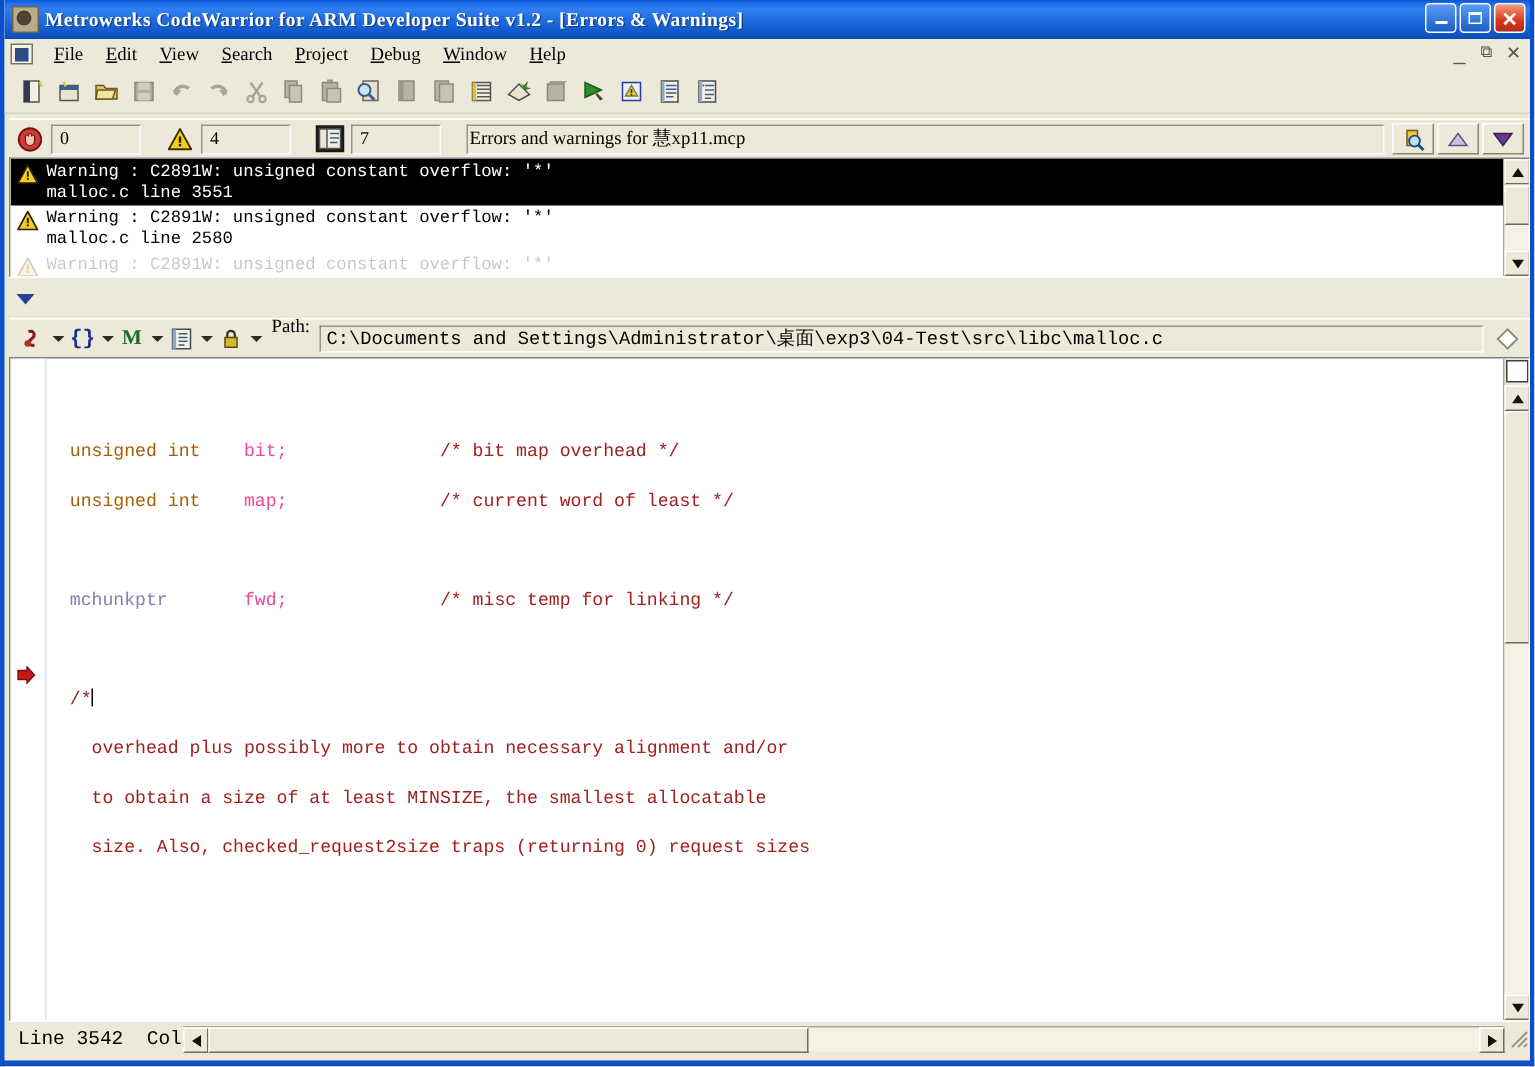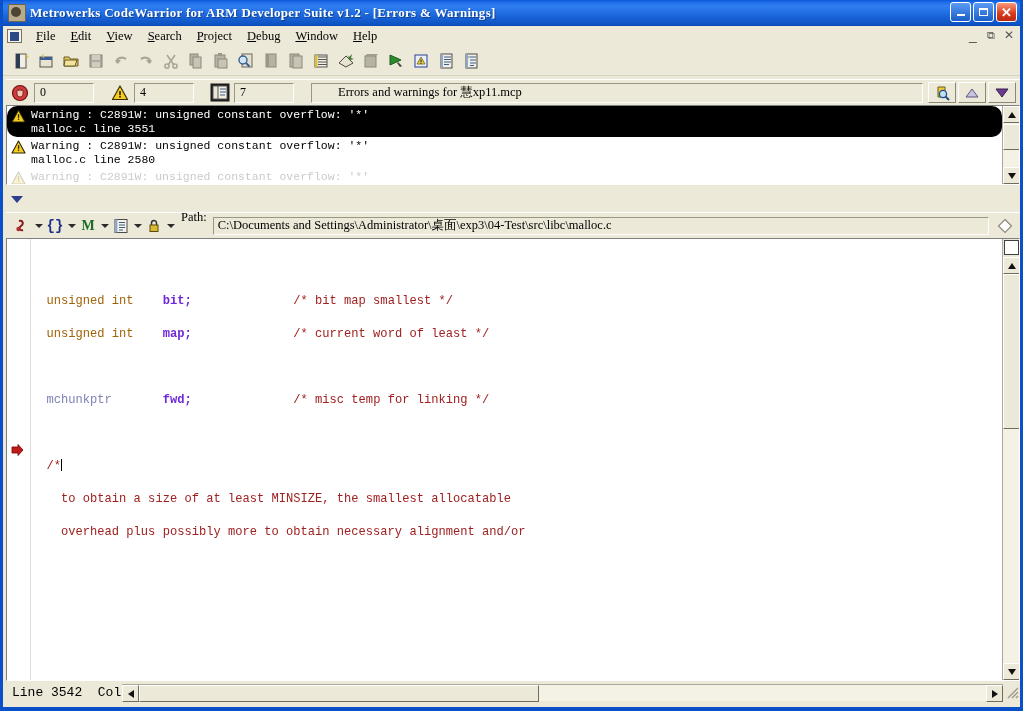--- a/index.html
+++ b/index.html
@@ -180,21 +180,21 @@
   .ew-msgbox {
     flex: 1;
     height: 20px;
     border: 1px solid;
     border-color: #9a9684 #fdfdfd #fdfdfd #9a9684;
     box-sizing: border-box;
     background: #ece9d8;
     font-family: "Liberation Serif", serif;
     font-size: 12.5px;
     display:flex;align-items:center;
-    padding-left: 26px;
+    padding-left: 1px;
     margin: 0 3px 0 3px;
     color: #000;
     white-space: nowrap;
   }
   .ew-right-btns { display:flex; gap:2px; margin-right:2px; }
   .ew-rb {
     width: 28px; height: 21px;
     background: #ece9d8;
     border: 1px solid;
     border-color: #ffffff #8b8778 #8b8778 #ffffff;
@@ -215,21 +215,20 @@
   }
   .ew-rows { position:absolute; left:0; top:0; right:17px; bottom:0; overflow:hidden; background:#fff;}
   .ew-row {
     display: flex;
     padding: 2px 0 1px 4px;
     font-family: "Liberation Mono", monospace;
     font-size: 11.5px;
     line-height: 14px;
     color: #000;
     box-sizing: border-box;
-    border-radius: 10px;
   }
   .ew-row.selected { background: #000000; color: #ffffff; }
   .ew-row .wicon { width: 20px; flex: 0 0 20px; padding-top:1px;}
   .ew-row .wtext { white-space: pre; }
   .ew-vscroll {
     position: absolute; right: 0; top: 0; bottom: 0; width: 17px;
     background: #ece9d8;
     border-left: 1px solid #aca899;
     box-sizing: border-box;
   }
@@ -290,21 +289,21 @@
   .path-label {
     font-family:"Liberation Serif", serif; font-size:12.5px; color:#000;
     margin: 0 6px 16px 4px; white-space:nowrap;
   }
   .path-field {
     flex:1; height:18px;
     background:#ece9d8;
     border:1px solid;
     border-color:#9a9684 #fdfdfd #fdfdfd #9a9684;
     box-sizing:border-box;
-    font-family:Liberation Serif, serif;
+    font-family:Liberation Mono, monospace;
     font-size:12.5px; color:#000;
     display:flex;align-items:center;
     padding-left:4px;
     white-space:nowrap; overflow:hidden;
   }
   .diamond {
     width: 20px; height:20px; margin: 0 5px 0 6px;
     display:flex;align-items:center;justify-content:center;
   }
 
@@ -329,21 +328,21 @@
     font-size:12.1px;
     line-height:16.55px;
     color:#000;
     padding-top: 4px;
     white-space: pre;
   }
   .ed-code .ln { height:16.55px; white-space:pre; }
   .tk-kw   { color:#a16207; }
   .tk-type { color:#7f7fb5; }
   .tk-cmt  { color:#a02020; }
-  .tk-pl   { color:#6d28d9;font-weight:bold; }
+  .tk-pl   { color:#ec4899; }
 
   .ed-vscroll {
     position:absolute; right:0; top:0; bottom:0; width:17px;
     background:#ece9d8; border-left:1px solid #aca899; box-sizing:border-box;
   }
   .ed-sq {
     width:15px;height:15px;margin:1px;
     border:1px solid #404040; background:#ffffff; box-sizing:border-box;
   }
   .ed-statusbar {
@@ -738,28 +737,29 @@
       <div class="ed-gutter">
         <div style="position:absolute;left:4px;top:205px;">
           <svg width="13" height="12" viewBox="0 0 13 12">
               <path d="M1 3 H7 V0.5 L12 6 L7 11.5 V9 H1z" fill="#c01a1a" stroke="#7a0e0e" stroke-width="0.9"></path>
             </svg>
         </div>
       </div>
 
       <div class="ed-code">
 <div class="ln">&nbsp;</div>
-<div class="ln"><span class="tk-kw">  unsigned int</span>    <span class="tk-pl">bit;</span>              <span class="tk-cmt">/* bit map smallest */</span></div>
+<div class="ln"><span class="tk-kw">  unsigned int</span>    <span class="tk-pl">bit;</span>              <span class="tk-cmt">/* bit map overhead */</span></div>
 <div class="ln"><span class="tk-kw">  unsigned int</span>    <span class="tk-pl">map;</span>              <span class="tk-cmt">/* current word of least */</span></div>
 <div class="ln">&nbsp;</div>
 <div class="ln"><span class="tk-type">  mchunkptr</span>       <span class="tk-pl">fwd;</span>              <span class="tk-cmt">/* misc temp for linking */</span></div>
 <div class="ln">&nbsp;</div>
 <div class="ln"><span class="tk-cmt">  /*</span><span class="caret-bar"></span></div>
+<div class="ln"><span class="tk-cmt">    overhead plus possibly more to obtain necessary alignment and/or</span></div>
 <div class="ln"><span class="tk-cmt">    to obtain a size of at least MINSIZE, the smallest allocatable</span></div>
-<div class="ln"><span class="tk-cmt">    overhead plus possibly more to obtain necessary alignment and/or</span></div>
+<div class="ln"><span class="tk-cmt">    size. Also, checked_request2size traps (returning 0) request sizes</span></div>
 
 
 
 
 
 
 
 
 
 

